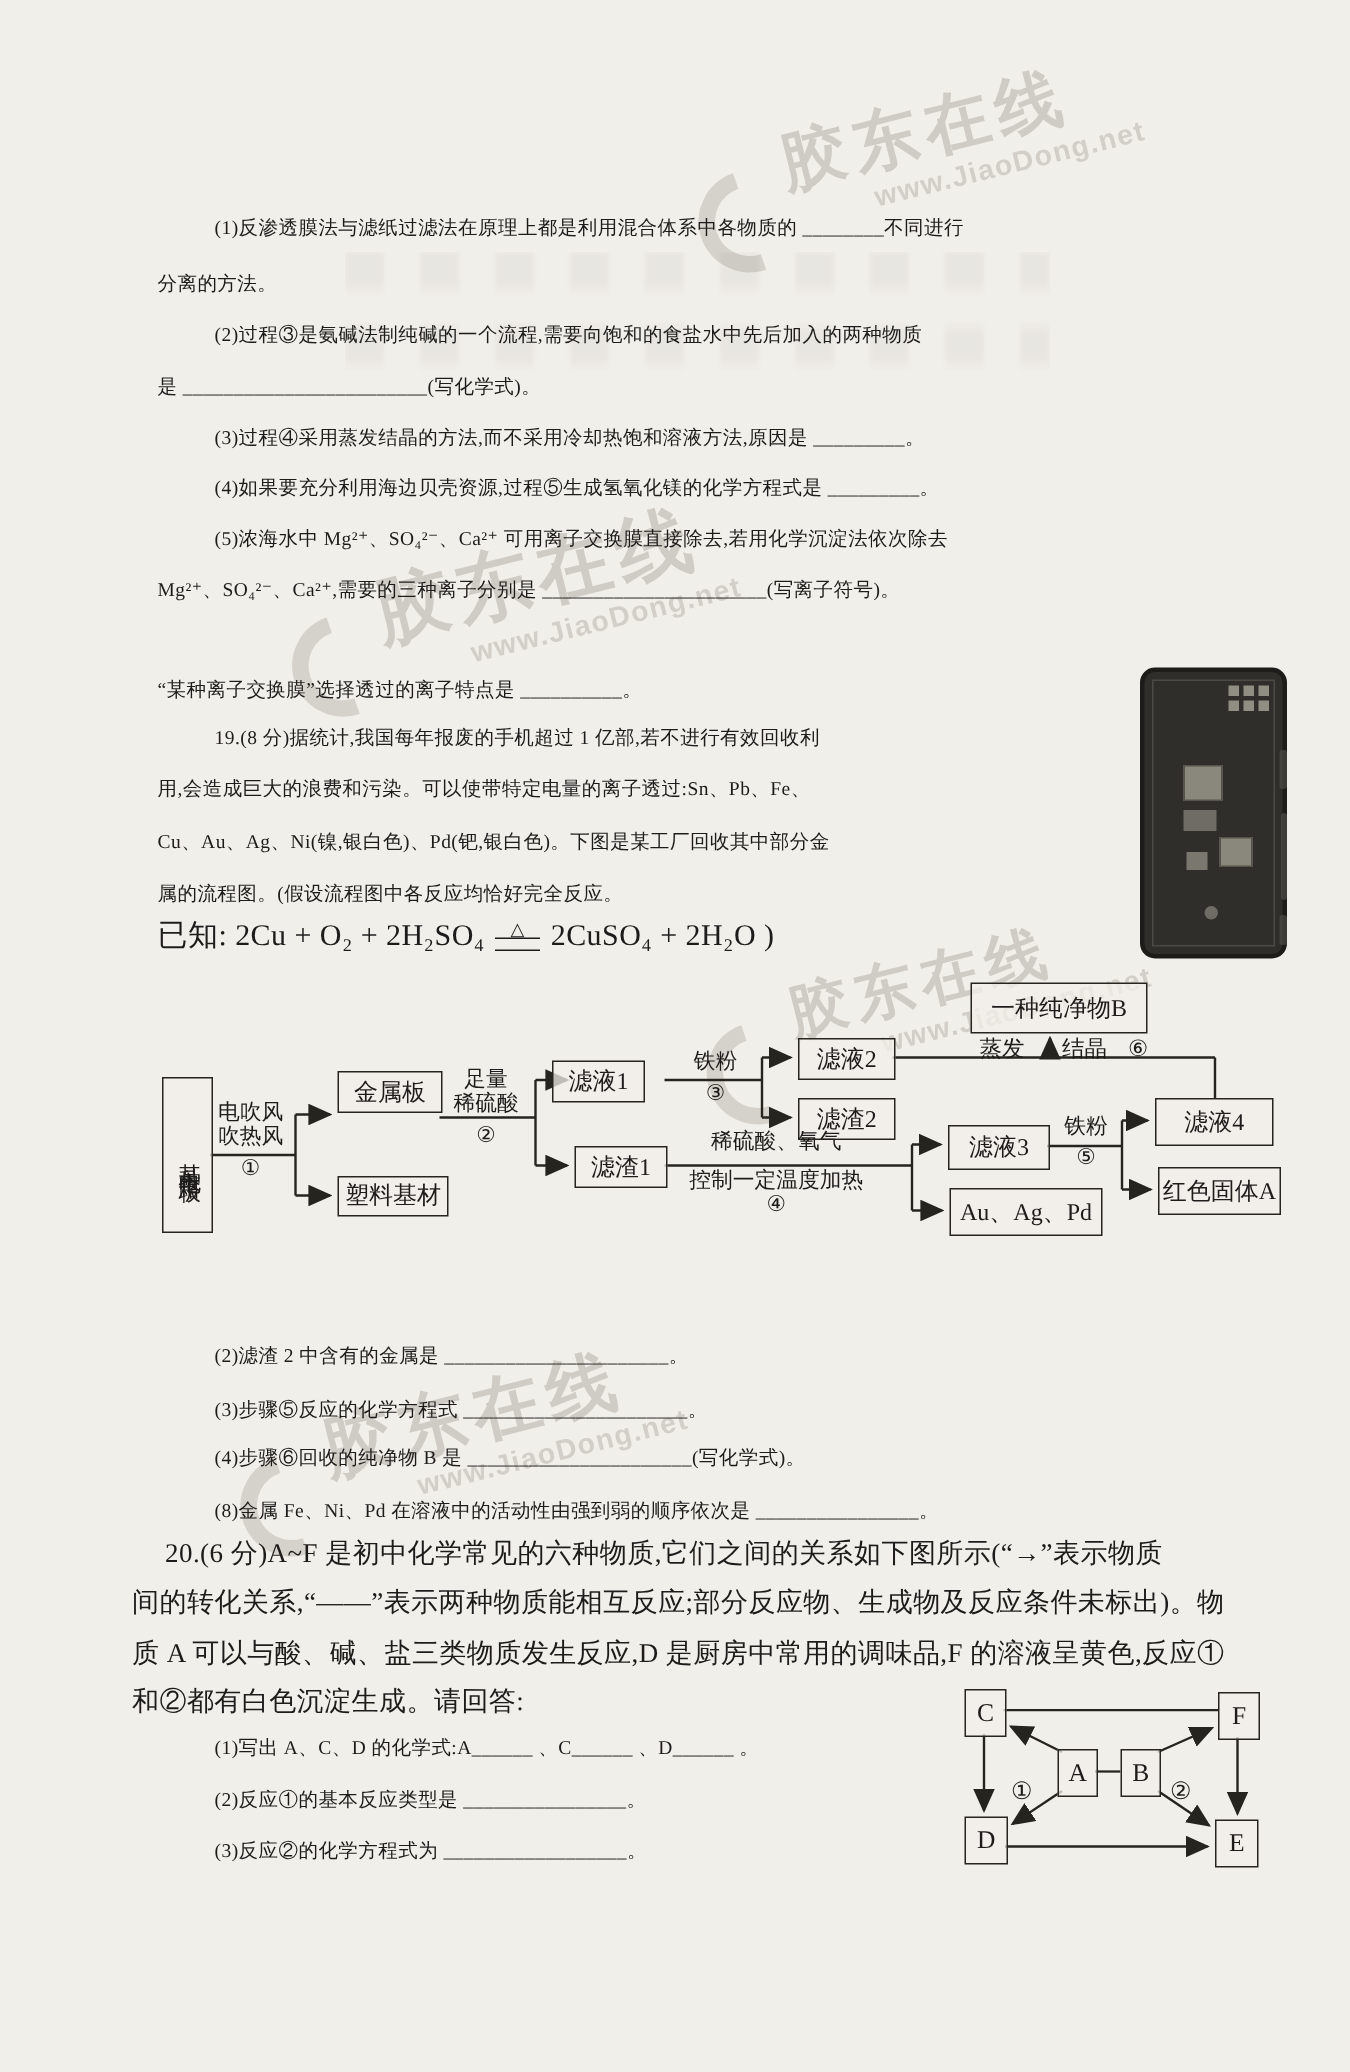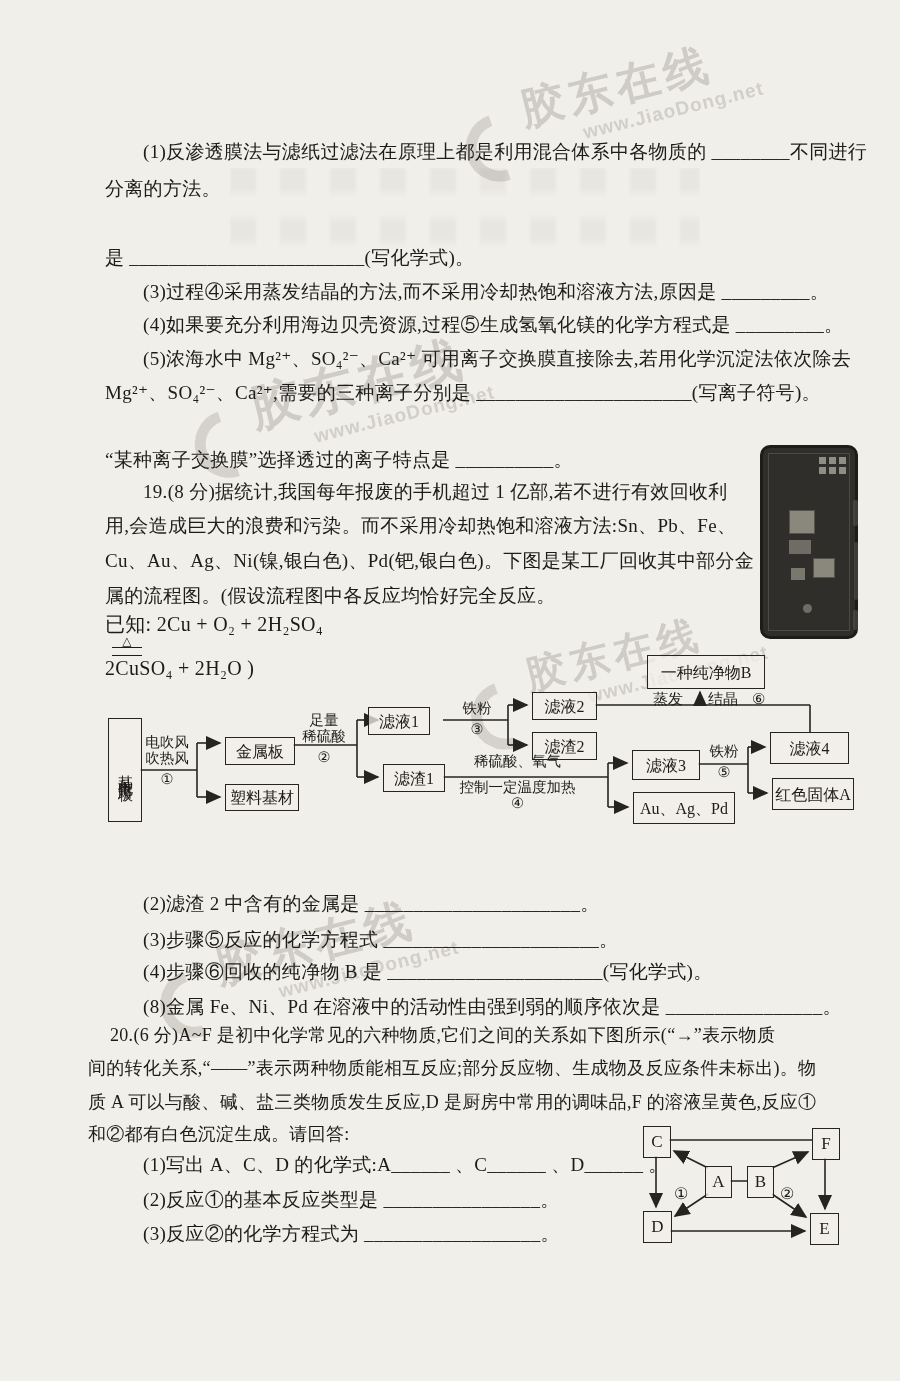--- a/index.html
+++ b/index.html
@@ -1,20 +1,20 @@
 <!DOCTYPE html>
 <html><head>
 <meta charset="utf-8">
 <style>
   html,body{margin:0;padding:0;background:#9a9894;}
   .page{position:relative;width:900px;height:1381px;margin:0 auto;background:#f1efea;
         font-family:"Liberation Serif","DejaVu Serif",serif;color:#1d1c1a;overflow:hidden;}
-  .tline{position:absolute;white-space:nowrap;font-size:19px;letter-spacing:.3px;line-height:24px;}
+  .tline{position:absolute;white-space:nowrap;font-size:13px;letter-spacing:.3px;line-height:24px;}
   .small{font-size:18px;}
-  .eq{display:flex;align-items:flex-start;font-size:20px;flex-direction:column;}
+  .eq{display:flex;align-items:center;font-size:20px;}
   .delta-eq{display:inline-flex;flex-direction:column;align-items:center;margin:0 7px;}
   .delta-eq .delta{font-size:12px;line-height:11px;}
   .delta-eq .dbar{width:30px;height:7px;border-top:1.7px solid #1d1c1a;border-bottom:1.7px solid #1d1c1a;}
   
   .fc{position:absolute;left:100px;top:650px;width:760px;height:185px;}
   .fc svg{position:absolute;left:0;top:0;}
   .fc-box{position:absolute;border:1.6px solid #26241f;display:flex;align-items:center;justify-content:center;
           font-size:16px;background:rgba(241,239,234,.75);line-height:17px;white-space:nowrap;}
   .vert{writing-mode:vertical-rl;text-orientation:upright;font-size:15px;letter-spacing:3px;}
   .fc-lbl{position:absolute;display:flex;flex-direction:column;align-items:center;font-size:14.5px;line-height:16px;white-space:nowrap;}
@@ -78,29 +78,30 @@
   <div class="wm" style="left:215px;top:908px">
     <span class="cres"></span>
     <div class="brand" style="font-size:46px">胶东在线</div>
     <div class="url">www.JiaoDong.net</div>
   </div>
 
   <div class="ghost"></div>
 
   <div class="tline" style="left:143px;top:140px">(1)反渗透膜法与滤纸过滤法在原理上都是利用混合体系中各物质的 ________不同进行</div>
   <div class="tline" style="left:105px;top:177px">分离的方法。</div>
+  <div class="tline" style="left:143px;top:211px">(2)过程③是氨碱法制纯碱的一个流程,需要向饱和的食盐水中先后加入的两种物质</div>
   <div class="tline" style="left:105px;top:246px">是 ________________________(写化学式)。</div>
   <div class="tline" style="left:143px;top:280px">(3)过程④采用蒸发结晶的方法,而不采用冷却热饱和溶液方法,原因是 _________。</div>
   <div class="tline" style="left:143px;top:313px">(4)如果要充分利用海边贝壳资源,过程⑤生成氢氧化镁的化学方程式是 _________。</div>
   <div class="tline" style="left:143px;top:347px">(5)浓海水中 Mg²⁺、SO₄²⁻、Ca²⁺ 可用离子交换膜直接除去,若用化学沉淀法依次除去</div>
   <div class="tline" style="left:105px;top:381px">Mg²⁺、SO₄²⁻、Ca²⁺,需要的三种离子分别是 ______________________(写离子符号)。</div>
   <div class="tline" style="left:105px;top:448px">“某种离子交换膜”选择透过的离子特点是 __________。</div>
 
   <div class="tline" style="left:143px;top:480px">19.(8 分)据统计,我国每年报废的手机超过 1 亿部,若不进行有效回收利</div>
-  <div class="tline" style="left:105px;top:514px">用,会造成巨大的浪费和污染。而不采用冷却热饱和溶液方法:Sn、Pb、Fe、</div>
+  <div class="tline" style="left:105px;top:514px">用,会造成巨大的浪费和污染。可以使带特定电量的离子透过:Sn、Pb、Fe、</div>
   <div class="tline" style="left:105px;top:549px">Cu、Au、Ag、Ni(镍,银白色)、Pd(钯,银白色)。下图是某工厂回收其中部分金</div>
   <div class="tline" style="left:105px;top:584px">属的流程图。(假设流程图中各反应均恰好完全反应。</div>
 
   <div class="tline eq" style="left:105px;top:612px">
     <span>已知: 2Cu + O₂ + 2H₂SO₄</span>
     <span class="delta-eq">
       <span class="delta">△</span>
       <span class="dbar"></span>
     </span>
     <span>2CuSO₄ + 2H₂O  )</span>
@@ -147,21 +148,21 @@
       <line x1="508" y1="157" x2="528" y2="157" marker-end="url(#ah)"></line>
       <line x1="598" y1="114" x2="648" y2="114"></line>
       <line x1="648" y1="97" x2="648" y2="143"></line>
       <line x1="648" y1="97" x2="665" y2="97" marker-end="url(#ah)"></line>
       <line x1="648" y1="143" x2="667" y2="143" marker-end="url(#ah)"></line>
     </svg>
 
     <div class="fc-box" style="left:8px;top:68px;width:32px;height:102px">
       <span class="vert">某种电路板</span>
     </div>
-    <div class="fc-box" style="left:125px;top:87px;width:68px;height:26px">金属板</div>
+    <div class="fc-box" style="left:125px;top:64px;width:68px;height:26px">金属板</div>
     <div class="fc-box" style="left:125px;top:134px;width:72px;height:25px">塑料基材</div>
     <div class="fc-box" style="left:268px;top:57px;width:60px;height:26px">滤液1</div>
     <div class="fc-box" style="left:283px;top:114px;width:60px;height:26px">滤渣1</div>
     <div class="fc-box" style="left:432px;top:42px;width:63px;height:26px">滤液2</div>
     <div class="fc-box" style="left:432px;top:82px;width:63px;height:26px">滤渣2</div>
     <div class="fc-box" style="left:547px;top:5px;width:116px;height:32px">一种纯净物B</div>
     <div class="fc-box" style="left:532px;top:100px;width:66px;height:28px">滤液3</div>
     <div class="fc-box" style="left:533px;top:142px;width:100px;height:30px">Au、Ag、Pd</div>
     <div class="fc-box" style="left:670px;top:82px;width:77px;height:30px">滤液4</div>
     <div class="fc-box" style="left:672px;top:128px;width:80px;height:30px">红色固体A</div>

